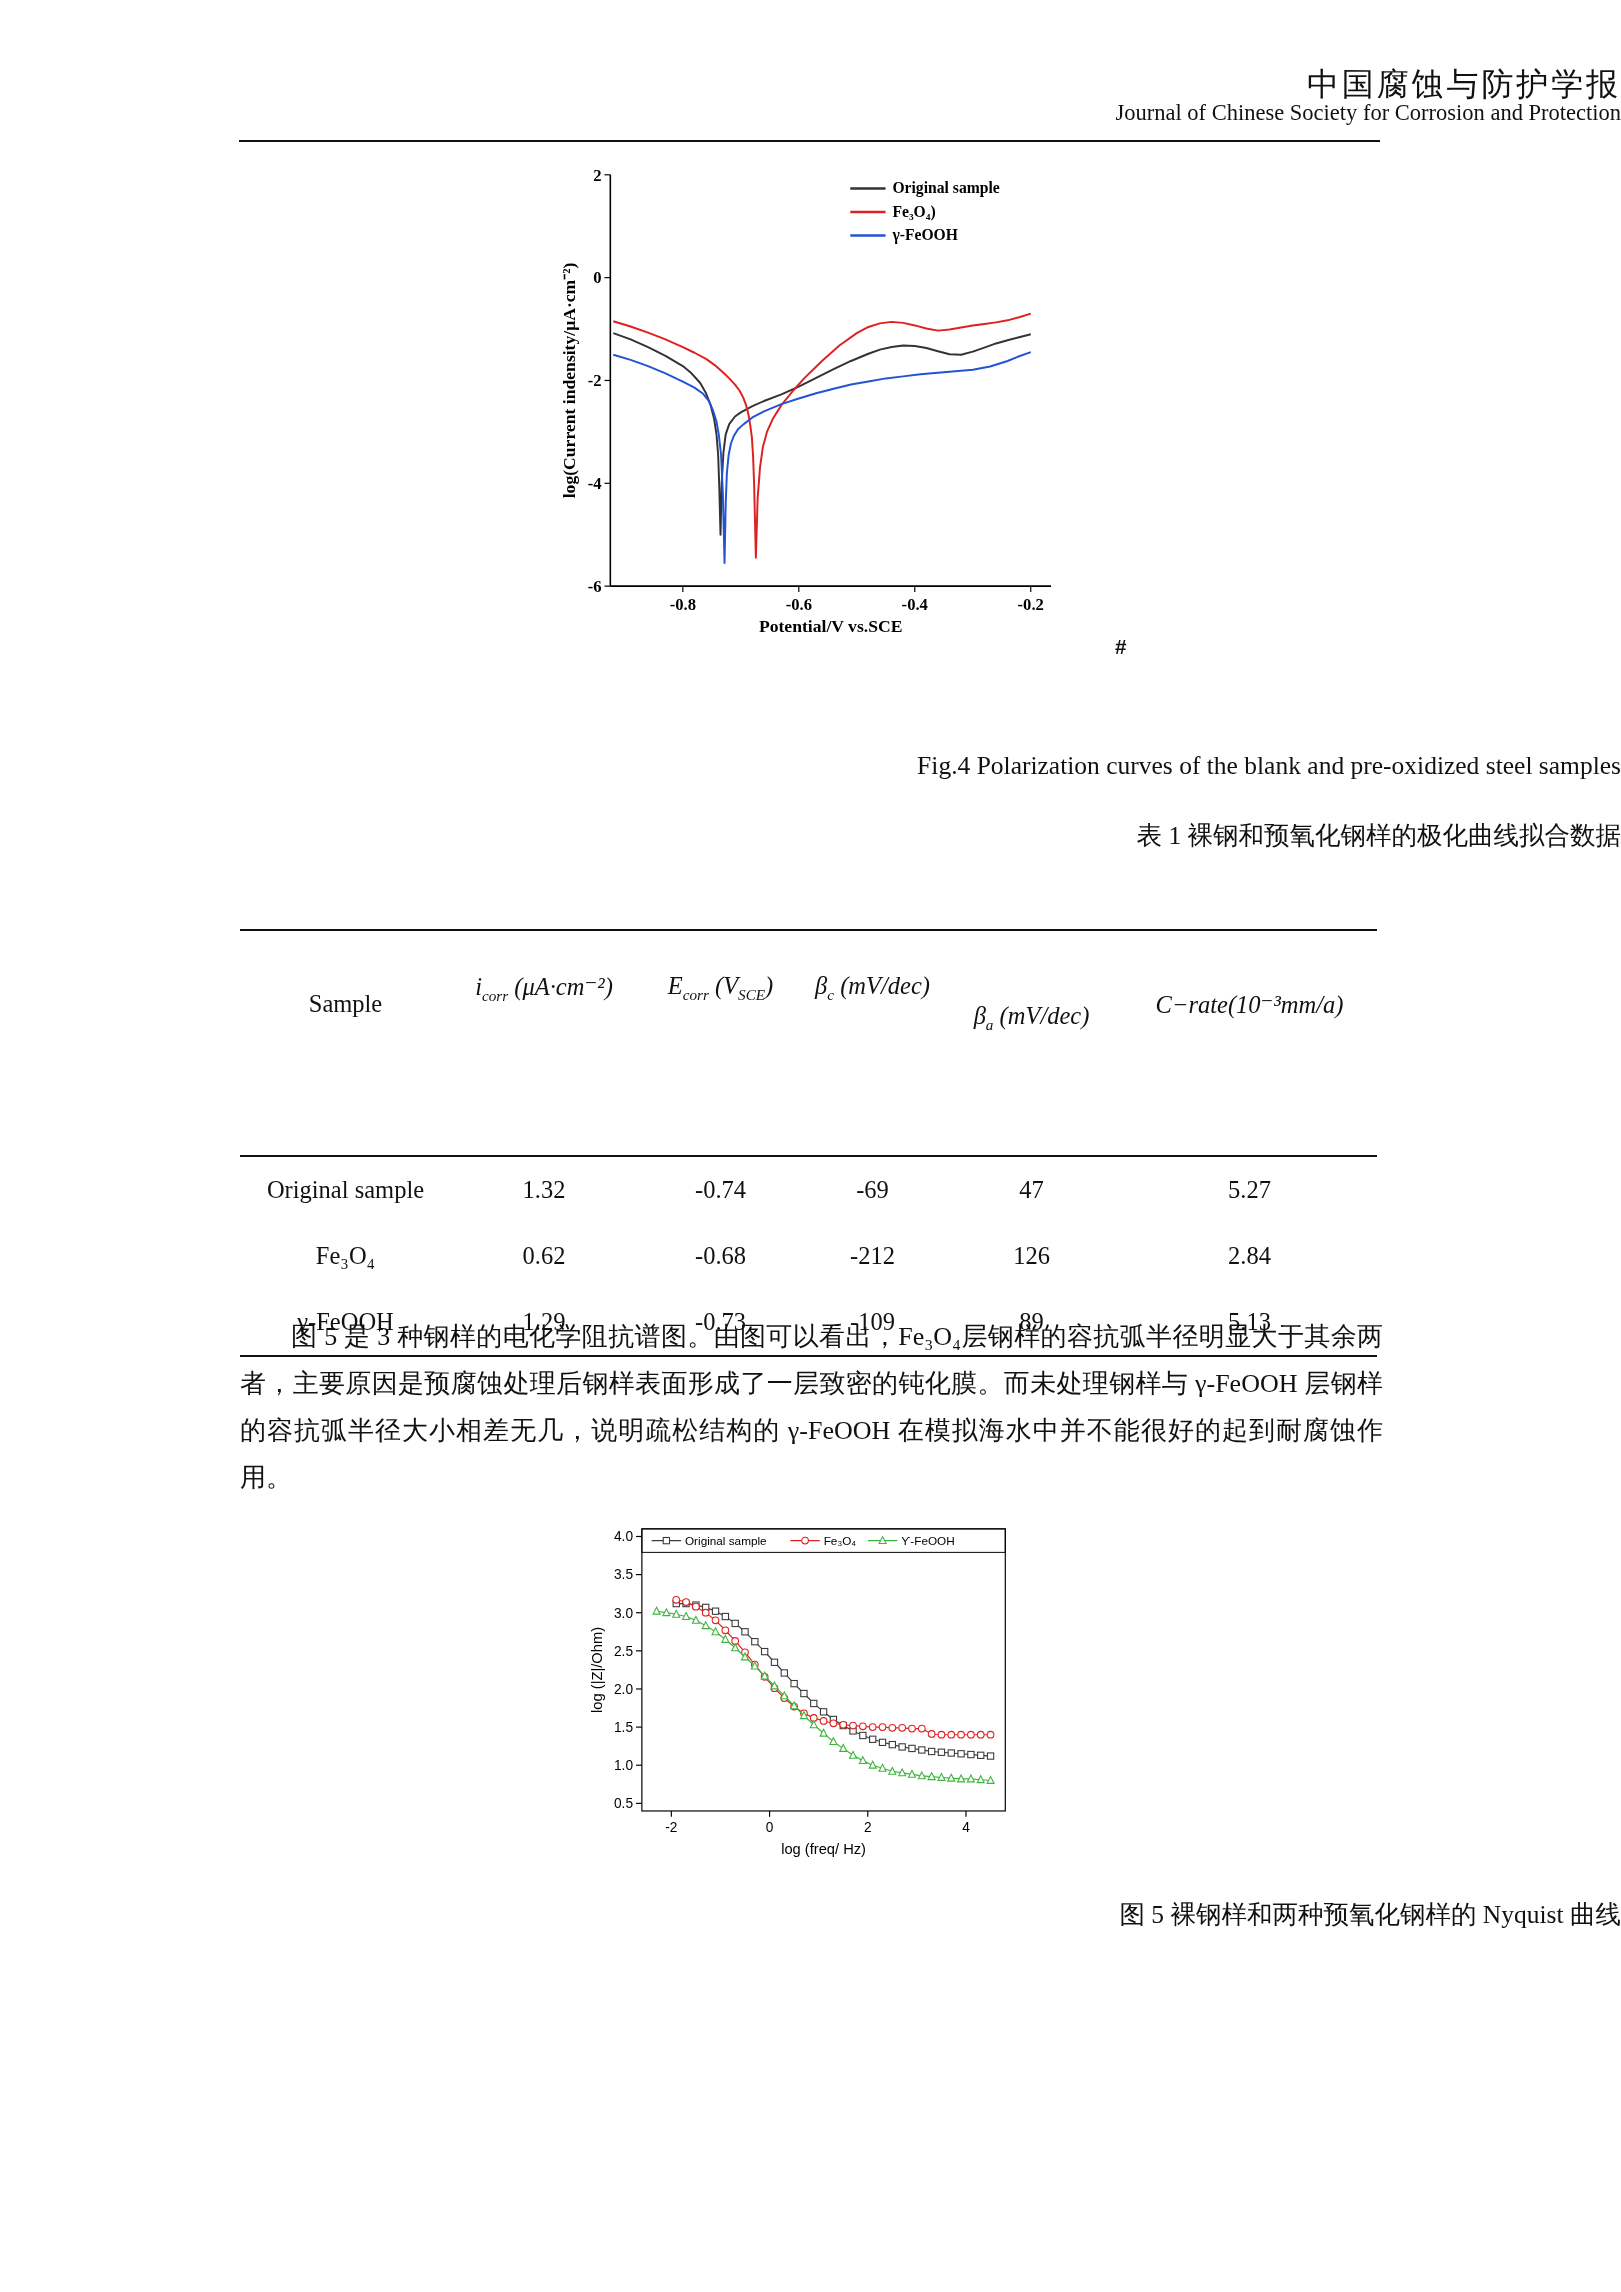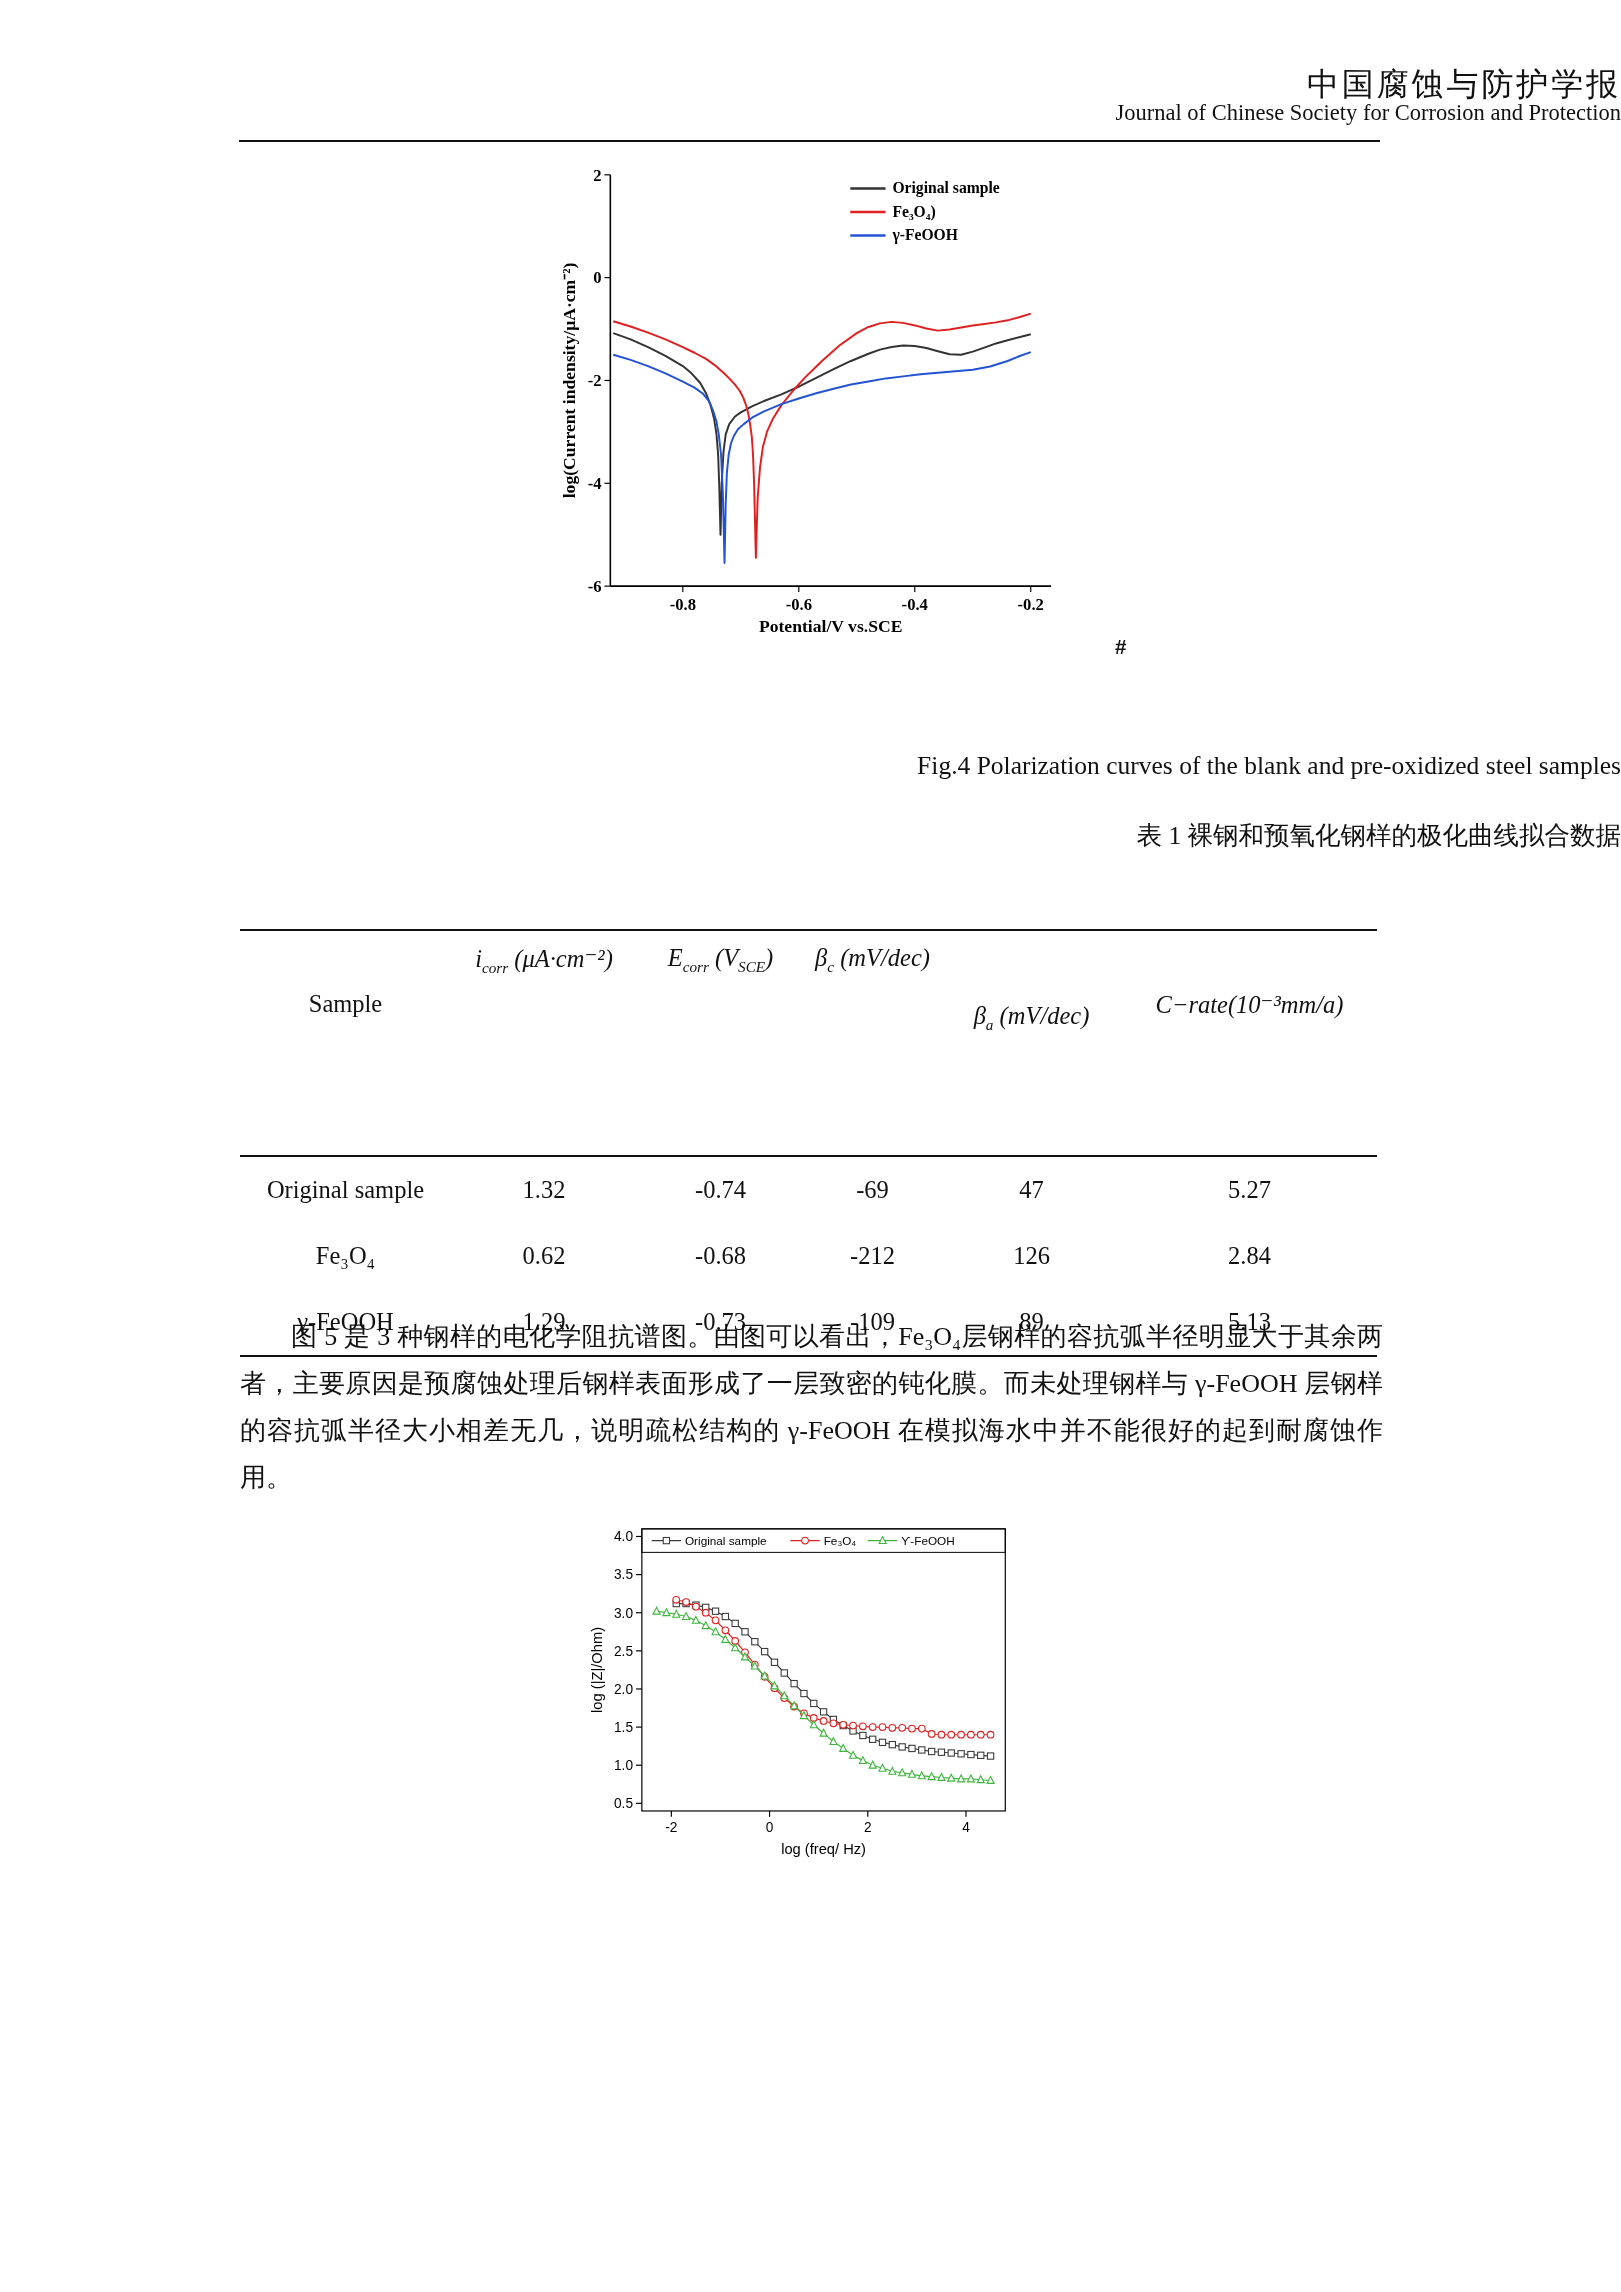--- a/index.html
+++ b/index.html
@@ -26,21 +26,21 @@
   .tbl-title-zh{top:818px;}
   .tbl-title-en{position:absolute;left:243px;top:884px;font-size:25.5px;}
   .cap-5-zh{top:1897px;}
   .cap-5-en{top:1965px;}
 
   table.t1{position:absolute;left:240px;top:929px;width:1137px;border-collapse:collapse;
            font-size:24.5px;border-top:2.9px solid #111;border-bottom:2.9px solid #111;}
   .t1 thead tr{border-bottom:2px solid #111;}
   .t1 th{font-weight:normal;text-align:center;vertical-align:top;height:153px;padding:0;}
   .t1 th.c0{padding-top:59px;}
-  .t1 th.c1,.t1 th.c2,.t1 th.c3{padding-top:13px;}
+  .t1 th.c1,.t1 th.c2,.t1 th.c3{padding-top:41px;}
   .t1 th.c4{padding-top:71px;}
   .t1 th.c5{padding-top:59px;}
   .t1 td{text-align:center;height:66px;padding:0;}
   .t1 .hv{font-style:italic;}
   .t1 th.c0 .hv{font-style:normal;}
   sub{font-size:0.62em;line-height:0;}
 
   .para{position:absolute;left:240px;top:1287px;width:1143px;font-size:26px;line-height:47px;
         text-align:justify;text-indent:51px;}
 </style>
@@ -279,15 +279,16 @@
         <rect x="76.8" y="20.8" width="6.4" height="6.4" fill="#fff" stroke="#3a3a3a" stroke-width="1.1"></rect>
         <text x="99" y="28" font-size="12">Original sample</text>
         <line x1="206.60000000000002" y1="24" x2="236.60000000000002" y2="24" stroke="#e02020" stroke-width="1.3"></line>
         <circle cx="221.60000000000002" cy="24" r="3.4" fill="#fff" stroke="#e02020" stroke-width="1.1"></circle>
         <text x="240.60000000000002" y="28" font-size="12">Fe₃O₄</text>
         <line x1="285.8" y1="24" x2="315.8" y2="24" stroke="#3db53d" stroke-width="1.3"></line>
         <path d="M 300.8 20 L 304.40000000000003 27 L 297.2 27 Z" fill="#fff" stroke="#3db53d" stroke-width="1.1"></path>
         <text x="319.8" y="28" font-size="12">ϒ-FeOOH</text>
       </svg></div>
 
+  <div class="center cap cap-5-zh">图 5  裸钢样和两种预氧化钢样的 Nyquist 曲线</div>
 
 </div>
 
 
 </body></html>

